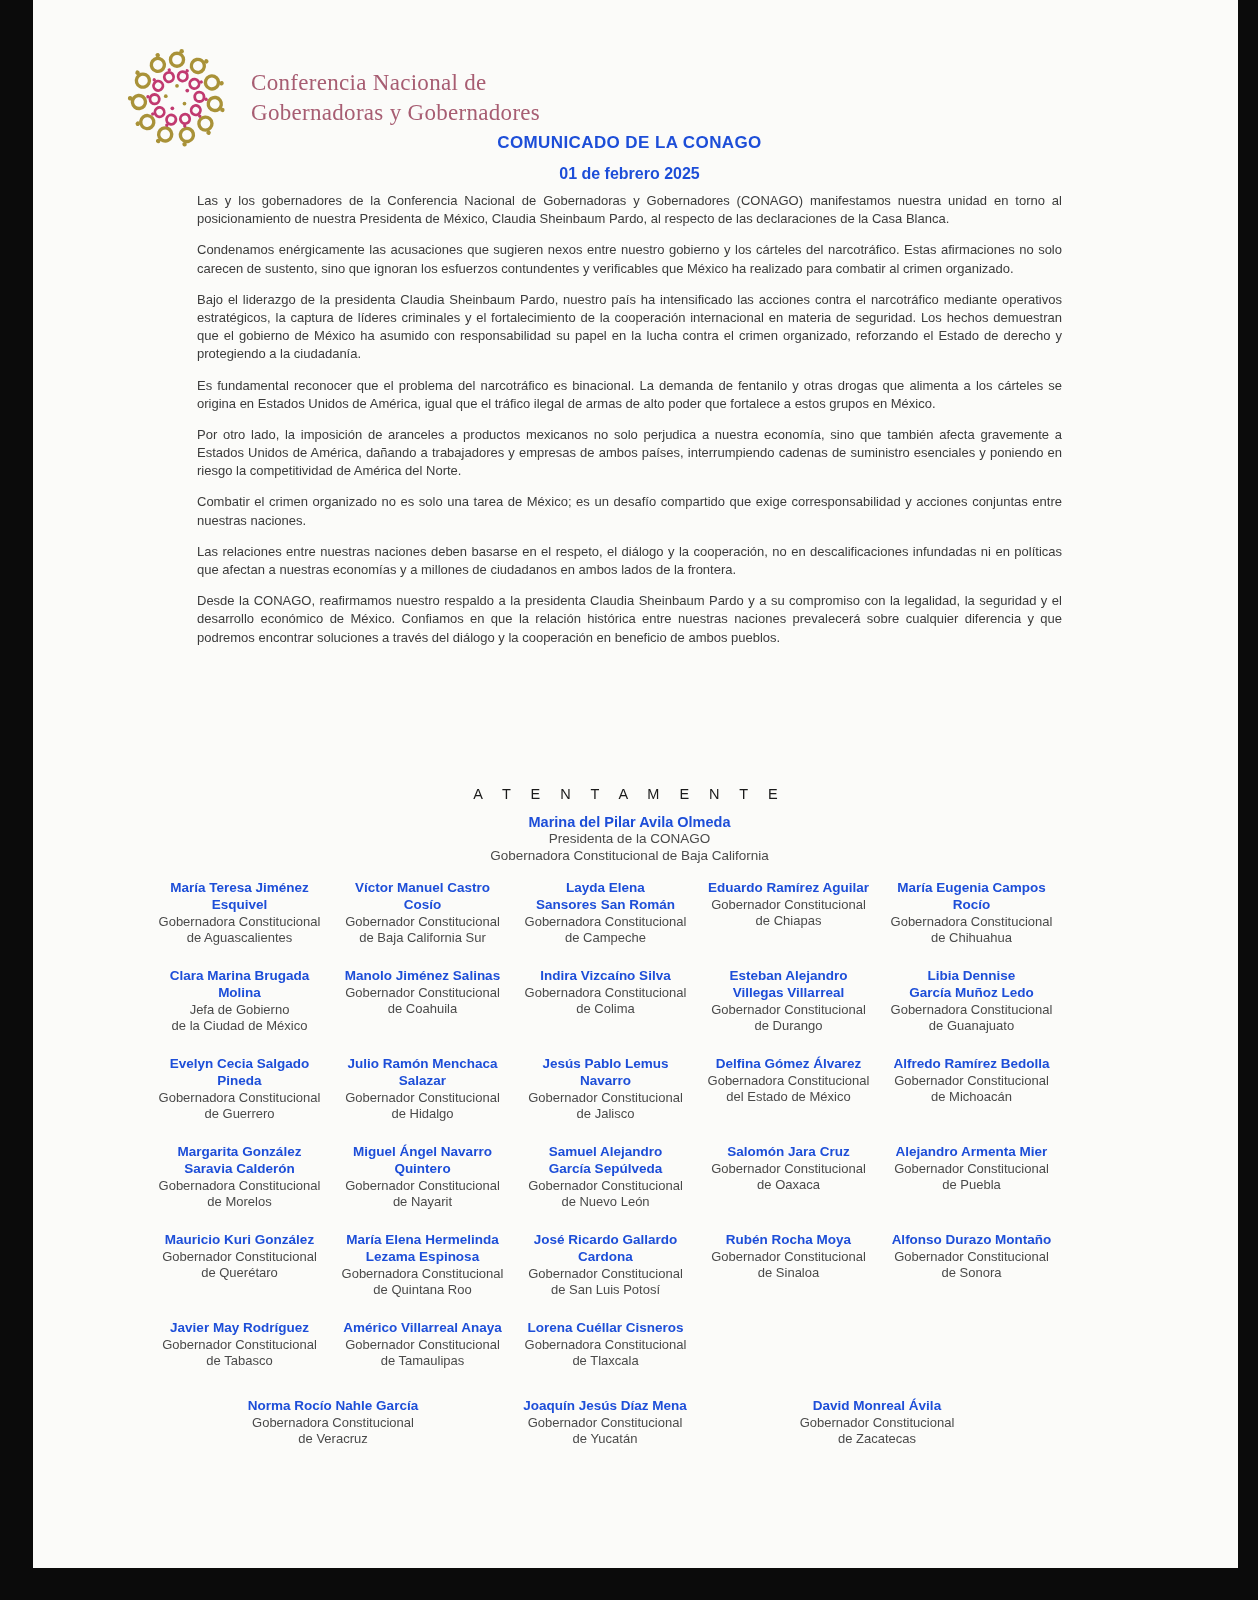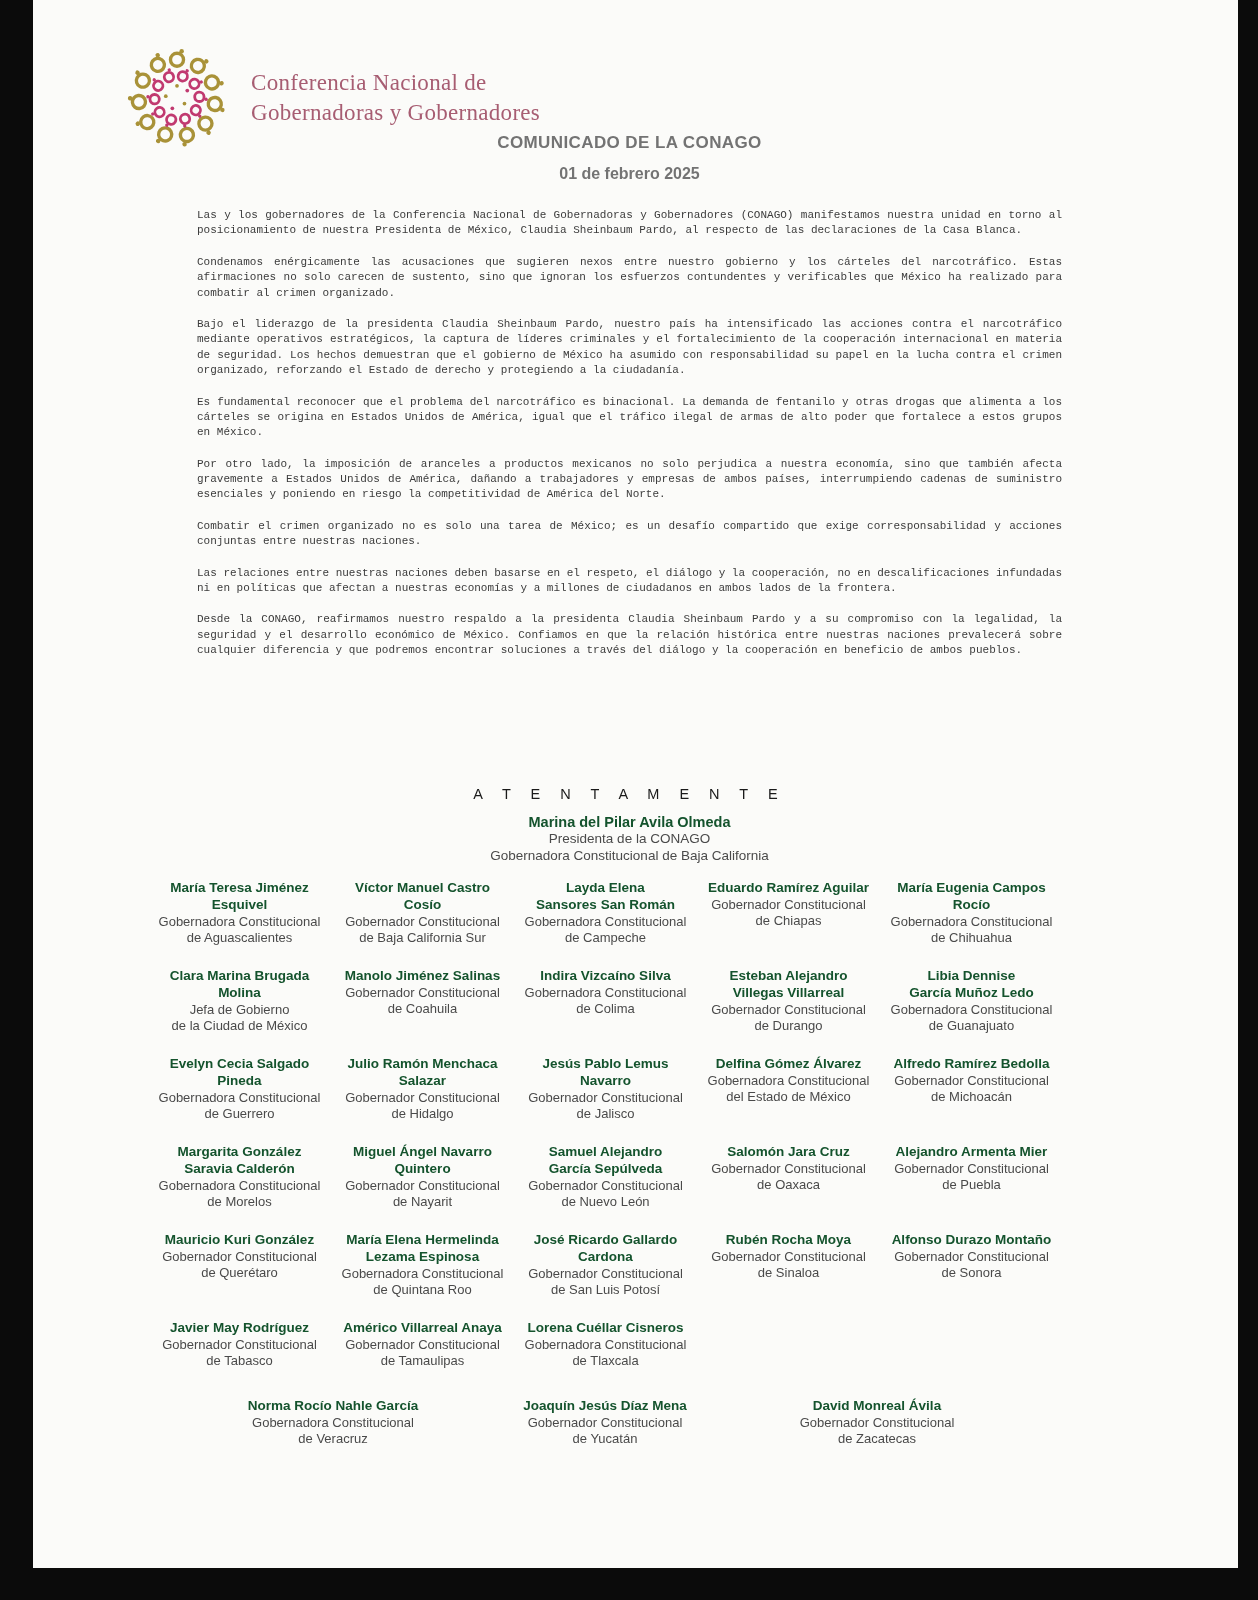--- a/index.html
+++ b/index.html
@@ -5,33 +5,33 @@
   html,body{margin:0;padding:0;}
   body{background:#111;font-family:"Liberation Sans",sans-serif;}
   .screen{position:relative;width:1258px;height:1600px;background:#0b0b0b;overflow:hidden;padding-left:40px;}
   .page{position:absolute;top:0;left:33px;width:1205px;height:1568px;background:#fbfbf9;}
 
   
   .header{position:absolute;top:42px;left:88px;display:flex;align-items:center;gap:18px;}
   .logo{width:112px;height:112px;flex:0 0 auto;}
   .orgname{color:#a75d72;font-family:"Liberation Serif",serif;font-size:23px;line-height:1.3;letter-spacing:.3px;}
 
-  .titleblock{position:absolute;top:133px;left:164px;width:865px;text-align:center;color:#737373;}
+  .titleblock{position:absolute;top:133px;left:164px;width:865px;text-align:center;color:#1d4ed8;}
   .doc-title{font-weight:bold;font-size:17px;letter-spacing:.4px;}
   .doc-date{font-weight:bold;font-size:16px;margin-top:12px;}
 
   
   .bodytext{position:absolute;top:192px;left:164px;width:865px;color:#3b3b3b;}
-  .para{font-size:11px;line-height:1.4;text-align:justify;margin:16px 0 13px 0;font-family:Liberation Mono, monospace;}
+  .para{font-size:13px;line-height:1.4;text-align:justify;margin:0 0 13px 0;}
 
   .closing{position:absolute;top:786px;left:164px;width:865px;text-align:center;
            font-weight:normal;font-size:14.5px;letter-spacing:8px;color:#1a1a1a;}
 
   .president{position:absolute;top:813px;left:164px;width:865px;text-align:center;}
-  .sig-name{font-weight:bold;font-size:14.5px;color:#14532d;line-height:1.25;white-space:pre-line;}
+  .sig-name{font-weight:bold;font-size:14.5px;color:#1d4ed8;line-height:1.25;white-space:pre-line;}
   .sig-role,.sig-state{font-size:13.5px;color:#4a4a4a;line-height:1.24;}
 
   
   .grid{position:absolute;top:880px;left:115px;width:915px;
         display:grid;grid-template-columns:repeat(5,1fr);row-gap:22px;align-items:start;}
   .grid .cell{text-align:center;padding:0 8px;}
   .cell .sig-name{font-size:13.5px;}
   .cell .sig-role,.cell .sig-state{font-size:13px;}
 
   .lastrow{position:absolute;top:1398px;left:164px;width:816px;

